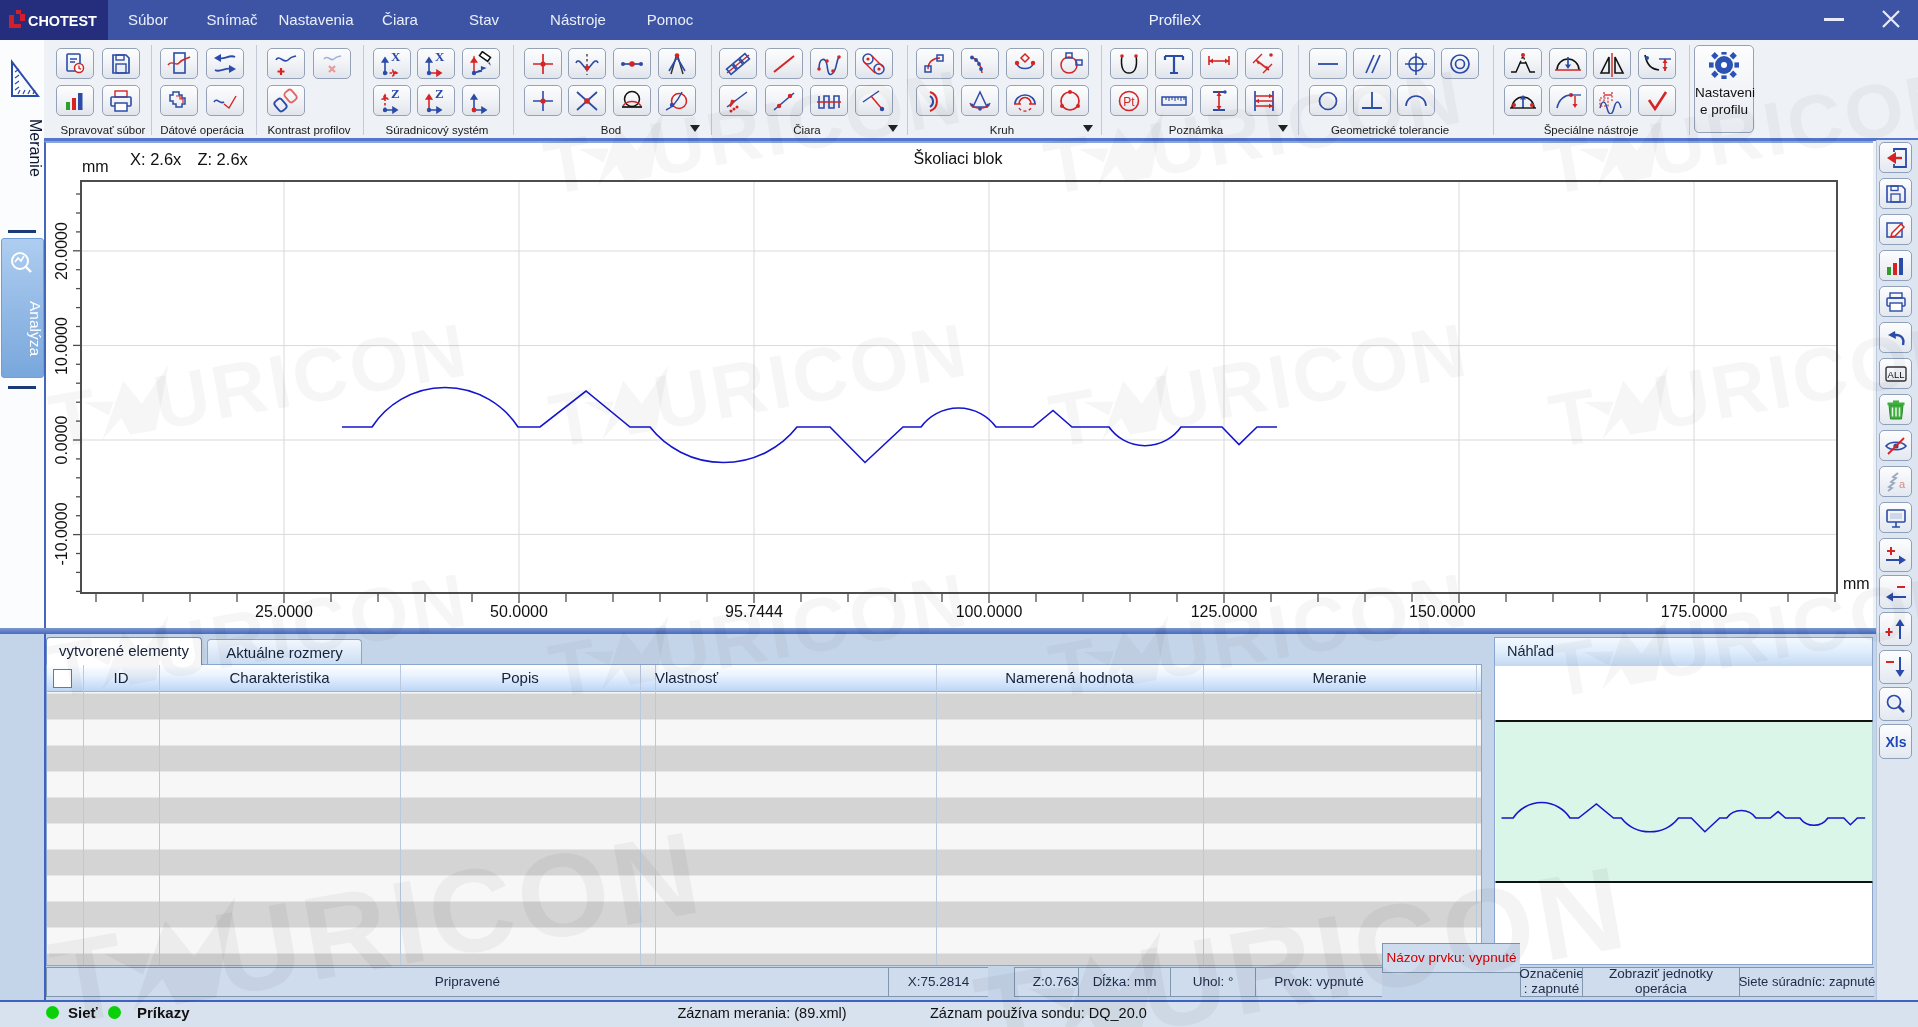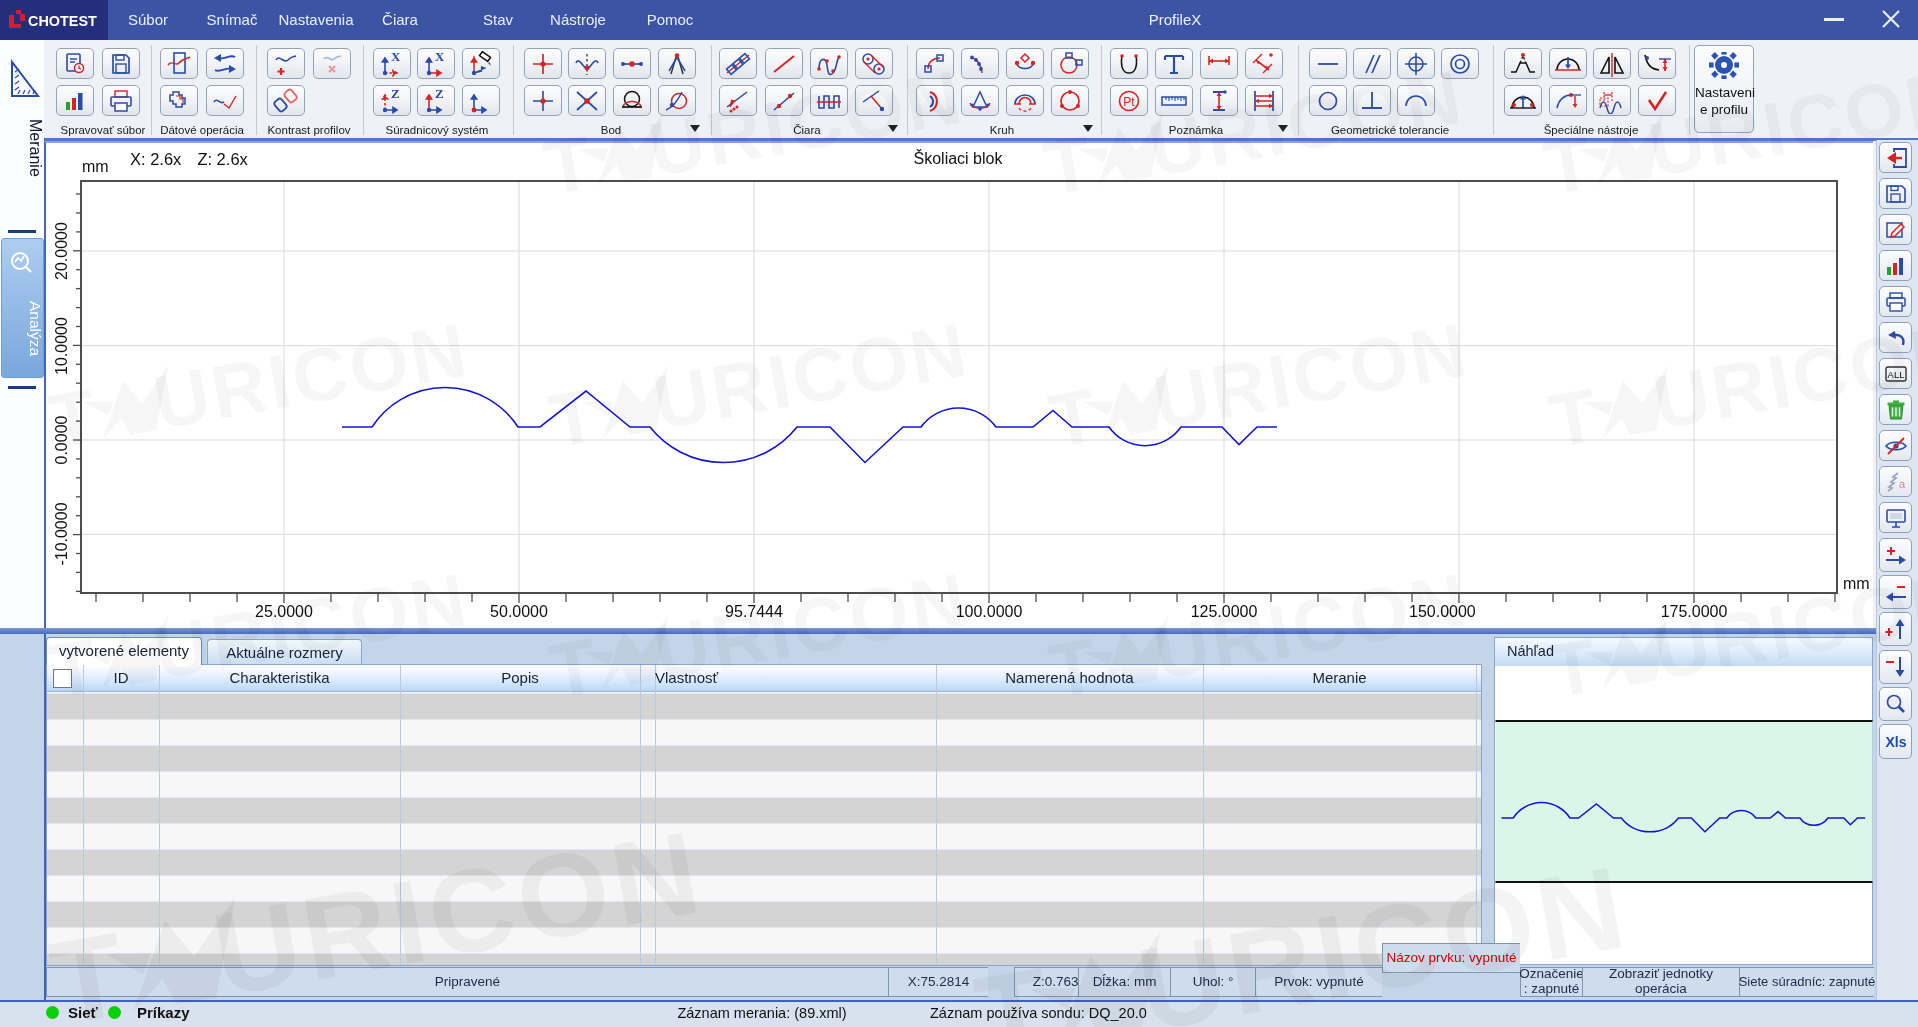--- a/index.html
+++ b/index.html
@@ -14,21 +14,21 @@
 <div class="abs" style="left:0;top:0;width:108px;height:40px;background:#242e7c"></div>
 <svg class="abs" style="left:8px;top:9px" width="18" height="20" viewBox="0 0 18 20">
     <path d="M1 6h5v9h7v4H1z" fill="#d31f2b"></path>
     <path d="M8 1h5v4h4v7h-5V5H8z" fill="#d31f2b"></path>
   </svg>
 <div class="abs" style="left:28px;top:12px;font-size:15.5px;font-weight:bold;color:#fff;transform:scaleX(.93);transform-origin:0 0">CHOTEST</div>
 <div class="menu" style="left:108px;width:80px">Súbor</div>
 <div class="menu" style="left:192px;width:80px">Snímač</div>
 <div class="menu" style="left:276px;width:80px">Nastavenia</div>
 <div class="menu" style="left:360px;width:80px">Čiara</div>
-<div class="menu" style="left:458px;width:80px">Stav</div>
+<div class="menu" style="left:444px;width:80px">Stav</div>
 <div class="menu" style="left:538px;width:80px">Nástroje</div>
 <div class="menu" style="left:630px;width:80px">Pomoc</div>
 <div class="menu" style="left:1135px;width:80px;color:#eef2fb">ProfileX</div>
 <div class="abs" style="left:1824px;top:18px;width:20px;height:2.5px;background:#e8ecf8"></div>
 <svg class="abs" style="left:1880px;top:8px" width="22" height="22" viewBox="0 0 22 22">
     <path d="M3 3l16 16M19 3L3 19" stroke="#e8ecf8" stroke-width="2.2"></path>
   </svg>
 <div class="abs" style="left:44px;top:40px;width:1874px;height:98px;background:#eef1f5"></div>
 <div class="abs" style="left:0;top:138px;width:1918px;height:3px;background:#5575cb"></div>
 <div class="btn" style="left:56px;top:48px">

